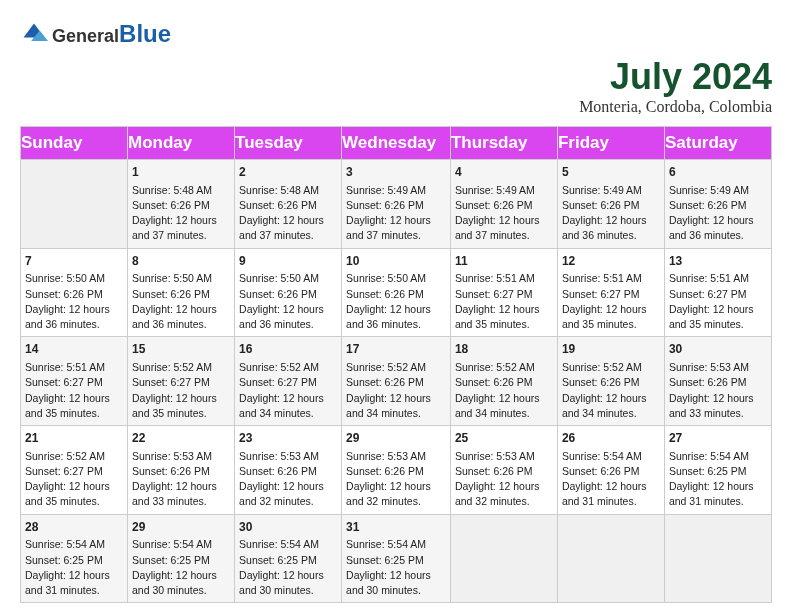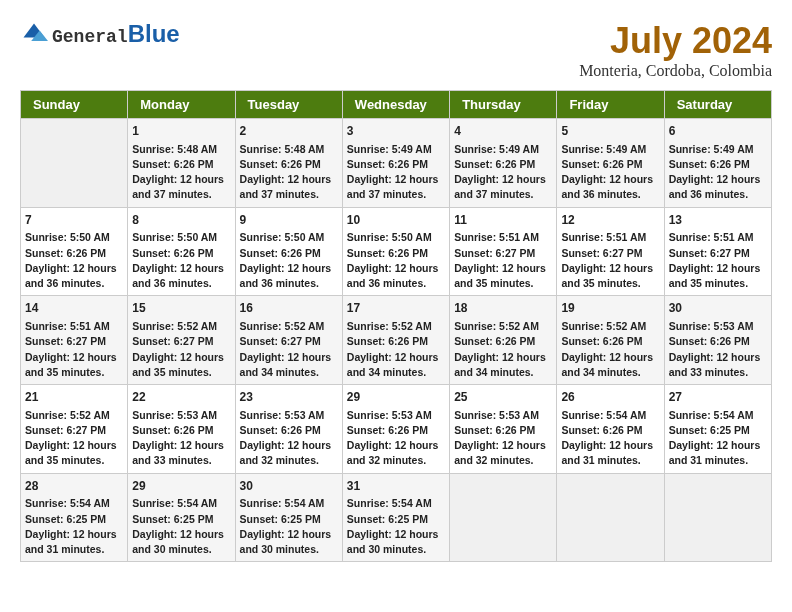--- a/index.html
+++ b/index.html
@@ -24,39 +24,40 @@
     .logo-icon {
       width: 28px;
       height: 28px;
     }
     .title-area {
       text-align: right;
     }
     .main-title {
       font-size: 36px;
       font-weight: bold;
-      color: #a16207;
+      color: #14532d;
+      margin-top: 36px;
     }
     .subtitle {
       font-size: 16px;
       color: #333;
       font-weight: normal;
       font-family: Liberation Serif, serif;
     }
     table {
       width: 100%;
       border-collapse: collapse;
       font-size: 11px;
     }
     thead tr th {
-      background-color: #4d7c0f;
+      background-color: #d946ef;
       color: #fff;
-      padding: 6px 12px;
+      padding: 6px 0;
       text-align: left;
-      font-size: 13px;
+      font-size: 17px;
       font-weight: bold;
       border: 1px solid #ccc;
     }
     tbody tr td {
       border: 1px solid #ccc;
       padding: 4px;
       vertical-align: top;
       font-size: 11px;
       color: #222;
       line-height: 1.4;
@@ -71,38 +72,37 @@
     .day-num {
       font-weight: bold;
       font-size: 12px;
       display: block;
       margin-bottom: 2px;
     }
     .day-info {
       font-size: 10.5px;
       color: #222;
       line-height: 1.45;
-      font-weight: bold;
     }
     .empty-cell {
       background-color: #f0f0f0 !important;
     }
   </style>
 </head>
 <body>
 
 <div class="header-area">
   <div class="logo">
     <svg class="logo-icon" viewBox="0 0 40 40">
       <polygon points="20,5 35,25 5,25" fill="#1a5fa8"></polygon>
       <polygon points="28,15 40,30 16,30" fill="#4a9fd4"></polygon>
     </svg>
     <div>
       <div>
-        <span style="font-size:18px;font-weight:bold;color:#333;font-family:Liberation Mono, monospace;">General</span><span style="font-size:24px;font-weight:bold;color:#1a5fa8;">Blue</span>
+        <span style="font-size:18px;font-weight:bold;color:#333;">General</span><span style="font-size:24px;font-weight:bold;color:#1a5fa8;">Blue</span>
       </div>
     </div>
   </div>
   <div class="title-area">
     <div class="main-title">July 2024</div>
     <div class="subtitle">Monteria, Cordoba, Colombia</div>
   </div>
 </div>
 
 <table>

